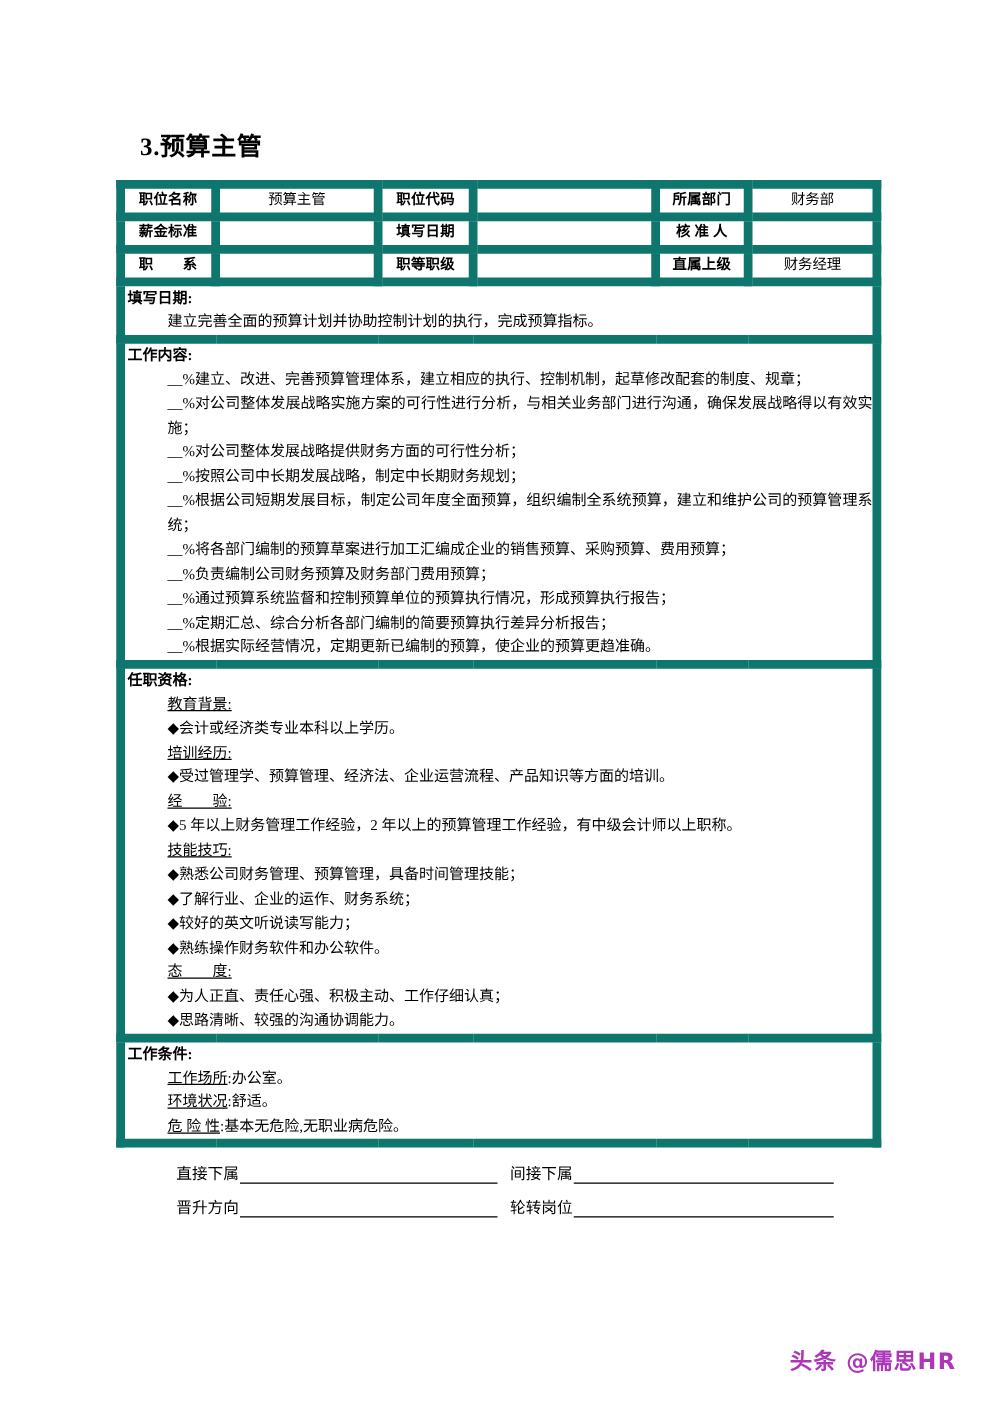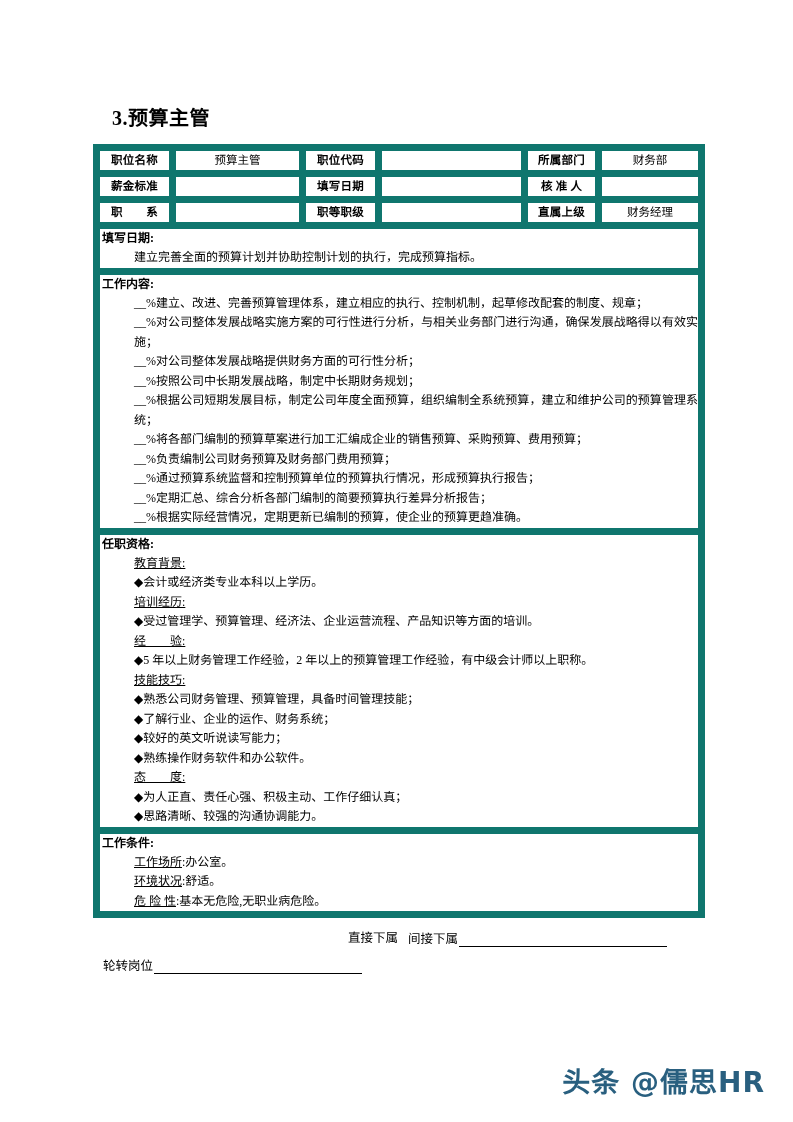--- a/index.html
+++ b/index.html
@@ -132,43 +132,43 @@
   }
   .foot-row {
     display: flex;
     height: 27px;
     align-items: flex-end;
   }
   .foot-field {
     display: flex;
     align-items: flex-end;
   }
-  .foot-field.left  { width: 305px; padding-left: 48px; box-sizing: border-box; flex-direction: column; }
+  .foot-field.left  { width: 305px; padding-left: 48px; box-sizing: border-box; }
   .foot-field.right { width: 300px; padding-left: 10px; box-sizing: border-box; }
   .foot-label {
     white-space: pre;
     line-height: 16px;
   }
   .foot-rule {
     flex: 1;
     border-bottom: 1.3px solid #000000;
     height: 13px;
     margin-left: 1px;
     max-width: 208px;
   }
 
   
   .watermark {
     position: absolute;
     right: 28px;
     bottom: 22px;
     font-family: "DejaVu Sans", "Liberation Sans", sans-serif;
-    font-size: 28px;
-    font-weight: 700;
-    color: #0c4a6e;
+    font-size: 18px;
+    font-weight: 700;
+    color: #a21caf;
     letter-spacing: 1px;
     white-space: nowrap;
     opacity: 0.88;
   }
 </style>
 </head>
 <body>
 
 <div class="page">
 
@@ -274,20 +274,24 @@
         <div class="foot-field left">
           <span class="foot-label">直接下属</span>
           <span class="foot-rule"></span>
         </div>
         <div class="foot-field right">
           <span class="foot-label">间接下属</span>
           <span class="foot-rule"></span>
         </div>
       </div>
       <div class="foot-row">
+        <div class="foot-field left">
+          <span class="foot-label">晋升方向</span>
+          <span class="foot-rule"></span>
+        </div>
         <div class="foot-field right">
           <span class="foot-label">轮转岗位</span>
           <span class="foot-rule"></span>
         </div>
       </div>
     </div>
 
   <div class="watermark">头条 @儒思HR</div>
 </div>
 

